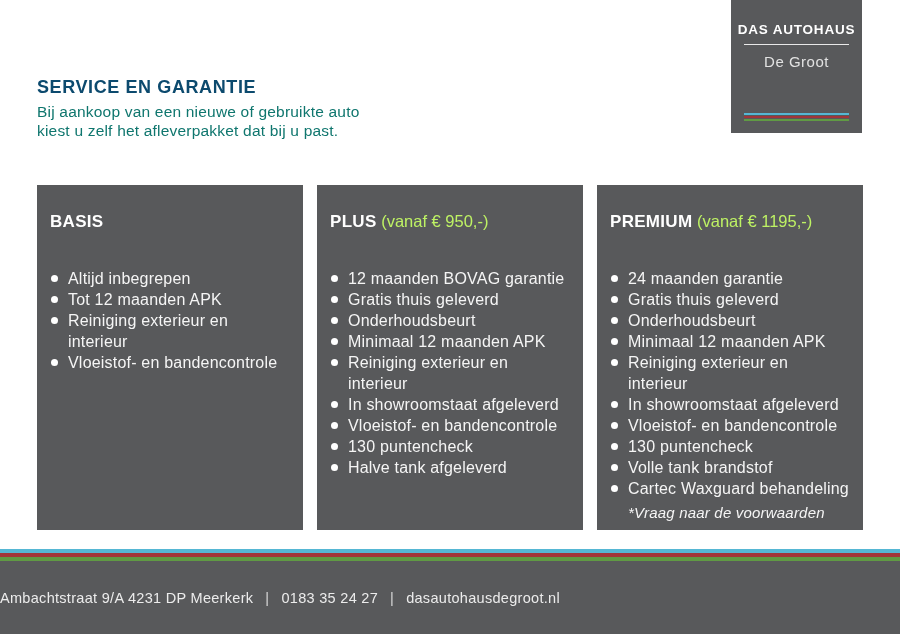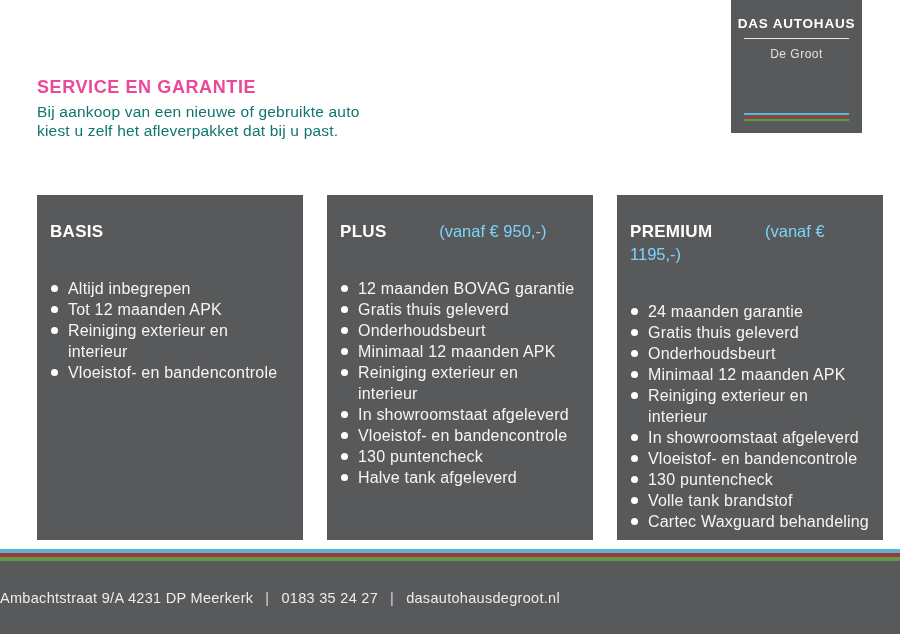--- a/index.html
+++ b/index.html
@@ -13,78 +13,78 @@
 
   
   .logo-box {
     position: absolute;
     left: 731px; top: 0;
     width: 131px; height: 133px;
     text-align: center;
     color: #ffffff;
   }
   .logo-line1 {
-    margin-top: 16px;
+    margin-top: 22px;
     font-size: 13.5px;
     font-weight: bold;
     letter-spacing: 0.8px;
     color: #ffffff;
   }
   .logo-divider {
     width: 105px;
     height: 0;
     border-top: 1px solid #e9e9e9;
     margin: 7px auto 8px auto;
   }
   .logo-line2 {
-    font-size: 12px;
+    font-size: 15px;
     font-weight: normal;
     color: #e2e2e2;
     letter-spacing: 0.5px;
   }
   .logo-stripes {
     position: absolute;
     bottom: 12px; left: 13px; right: 13px;
   }
   .logo-stripes .stripe { height: 2px; }
   .logo-stripes .stripe + .stripe { margin-top: 1px; }
 
   
   .header { position: absolute; left: 37px; top: 77px; }
   .page-title {
     font-size: 18px;
     font-weight: bold;
-    color: #ec4899;
+    color: #0c4a6e;
     letter-spacing: 0.6px;
   }
   .page-subtitle {
     margin-top: 5px;
     font-size: 15.5px;
     color: #0f766e;
     line-height: 18.5px;
     letter-spacing: 0.2px;
   }
 
   
   .cards {
     position: absolute;
-    left: 37px; top: 195px;
+    left: 37px; top: 185px;
     display: flex;
-    gap: 24px;
+    gap: 14px;
     align-items: center;
   }
   .card {
     width: 266px; height: 345px;
     color: #ffffff;
     padding: 25px 14px 0 13px;
     overflow: hidden;
   }
   .card-title { font-size: 17px; line-height: 22px; }
   .card-title .pkg-name { font-weight: bold; letter-spacing: 0.3px; }
-  .card-title .pkg-price { font-weight: normal; font-size: 16.5px; color: #7dd3fc; margin-left: 48px; }
+  .card-title .pkg-price { font-weight: normal; font-size: 16.5px; color: #bef264; }
   .card ul {
     list-style: none;
     margin-top: 35px;
   }
   .card ul li {
     position: relative;
     padding-left: 18px;
     font-size: 16px;
     line-height: 21px;
     color: #f5f5f5;

